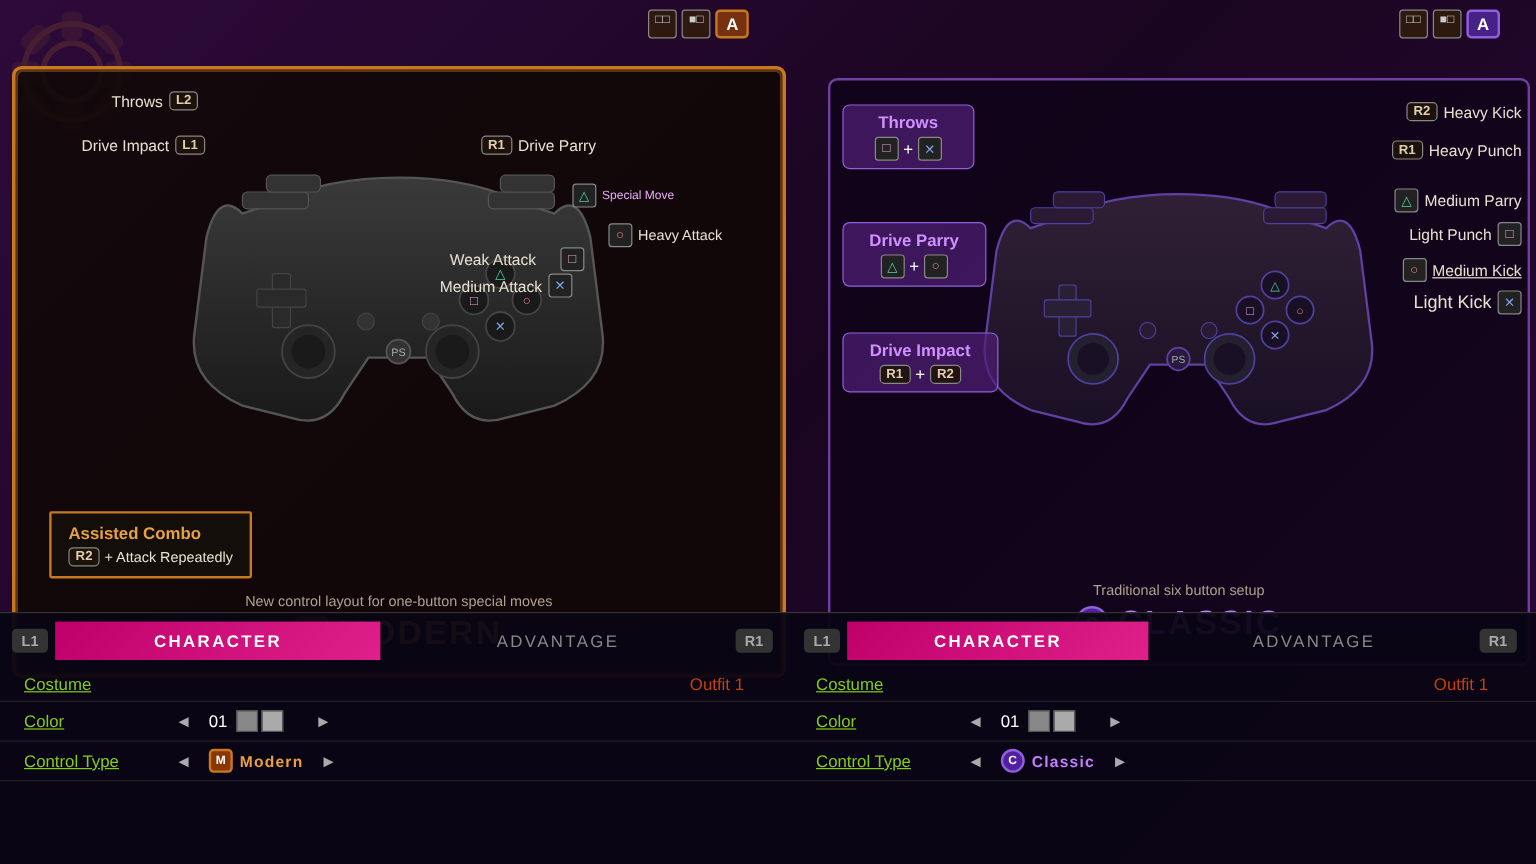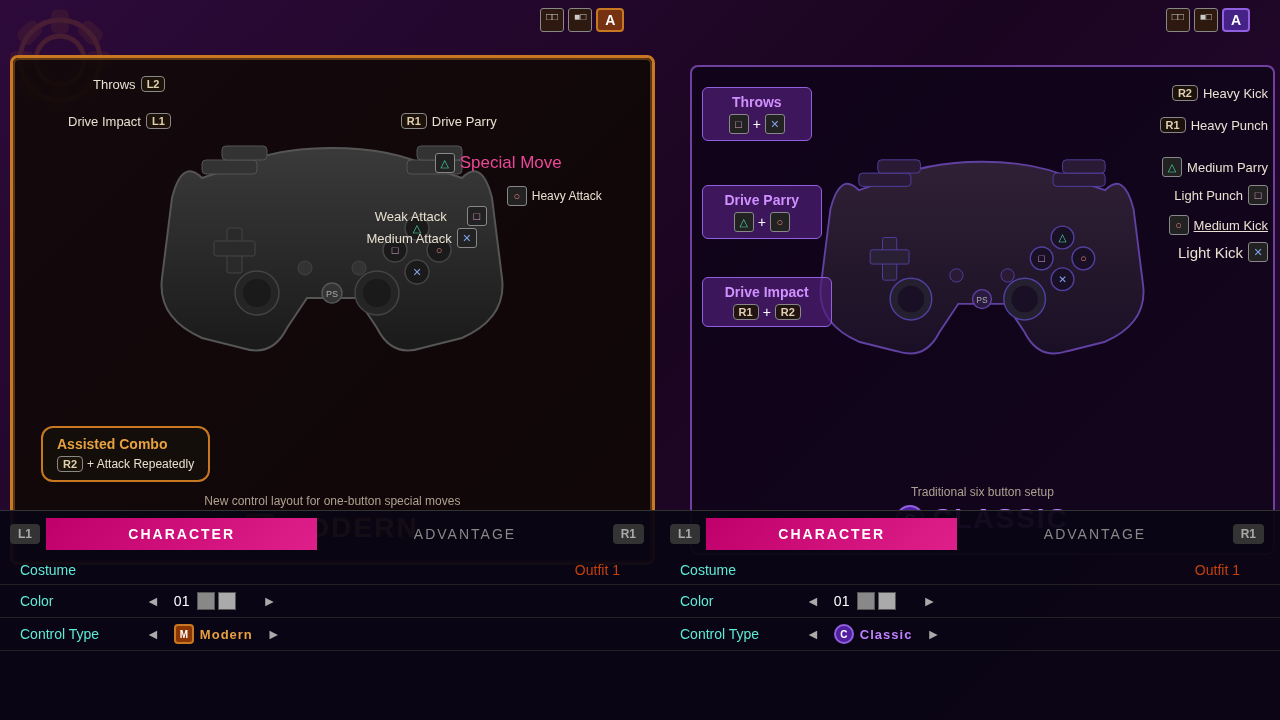--- a/index.html
+++ b/index.html
@@ -122,21 +122,21 @@
     .sym-circle { color: #e88080; }
     .sym-cross { color: #80a0e8; }
 
     
     .assisted-combo-box {
       position: absolute;
       left: 28px;
       bottom: 80px;
       background: rgba(20, 15, 10, 0.95);
       border: 2px solid #c87820;
-      border-radius: 12px;
+      border-radius: 2px;
       padding: 8px 14px;
       z-index: 10;
     }
 
     .assisted-combo-title {
       color: #e8a040;
       font-size: 14px;
       font-weight: bold;
       margin-bottom: 4px;
     }
@@ -296,23 +296,24 @@
 
     
     .info-row {
       display: flex;
       align-items: center;
       padding: 6px 20px;
       border-bottom: 1px solid #222;
     }
 
     .info-label {
-      color: #5eead4;
+      color: #84cc16;
       font-size: 14px;
       width: 120px;
+      text-decoration: underline;
     }
 
     .info-value {
       color: #c2410c;
       font-size: 14px;
       margin-left: auto;
       margin-right: 20px;
     }
 
     .color-swatch {
@@ -480,21 +481,21 @@
         <span class="badge badge-dark">L1</span>
       </div>
 
       <div style="position:absolute; top:55px; right:155px; display:flex; align-items:center; gap:5px;">
         <span class="badge badge-dark">R1</span>
         <span style="color:#e8e0d0; font-size:13px;">Drive Parry</span>
       </div>
 
       <div style="position:absolute; top:95px; right:90px; display:flex; align-items:center; gap:5px;">
         <span class="sym-badge sym-triangle">△</span>
-        <span style="color:#ec4899; font-size:17px;">Special Move</span>
+        <span style="color:#f0abfc; font-size:10px;">Special Move</span>
       </div>
 
       <div style="position:absolute; top:148px; right:165px; display:flex; align-items:center; gap:20px;">
         <span style="color:#e8e0d0; font-size:13px;">Weak Attack</span>
         <span class="sym-badge sym-square">□</span>
       </div>
 
       <div style="position:absolute; top:128px; right:50px; display:flex; align-items:center; gap:5px;">
         <span class="sym-badge sym-circle">○</span>
         <span style="color:#e8e0d0; font-size:12px;">Heavy Attack</span>

